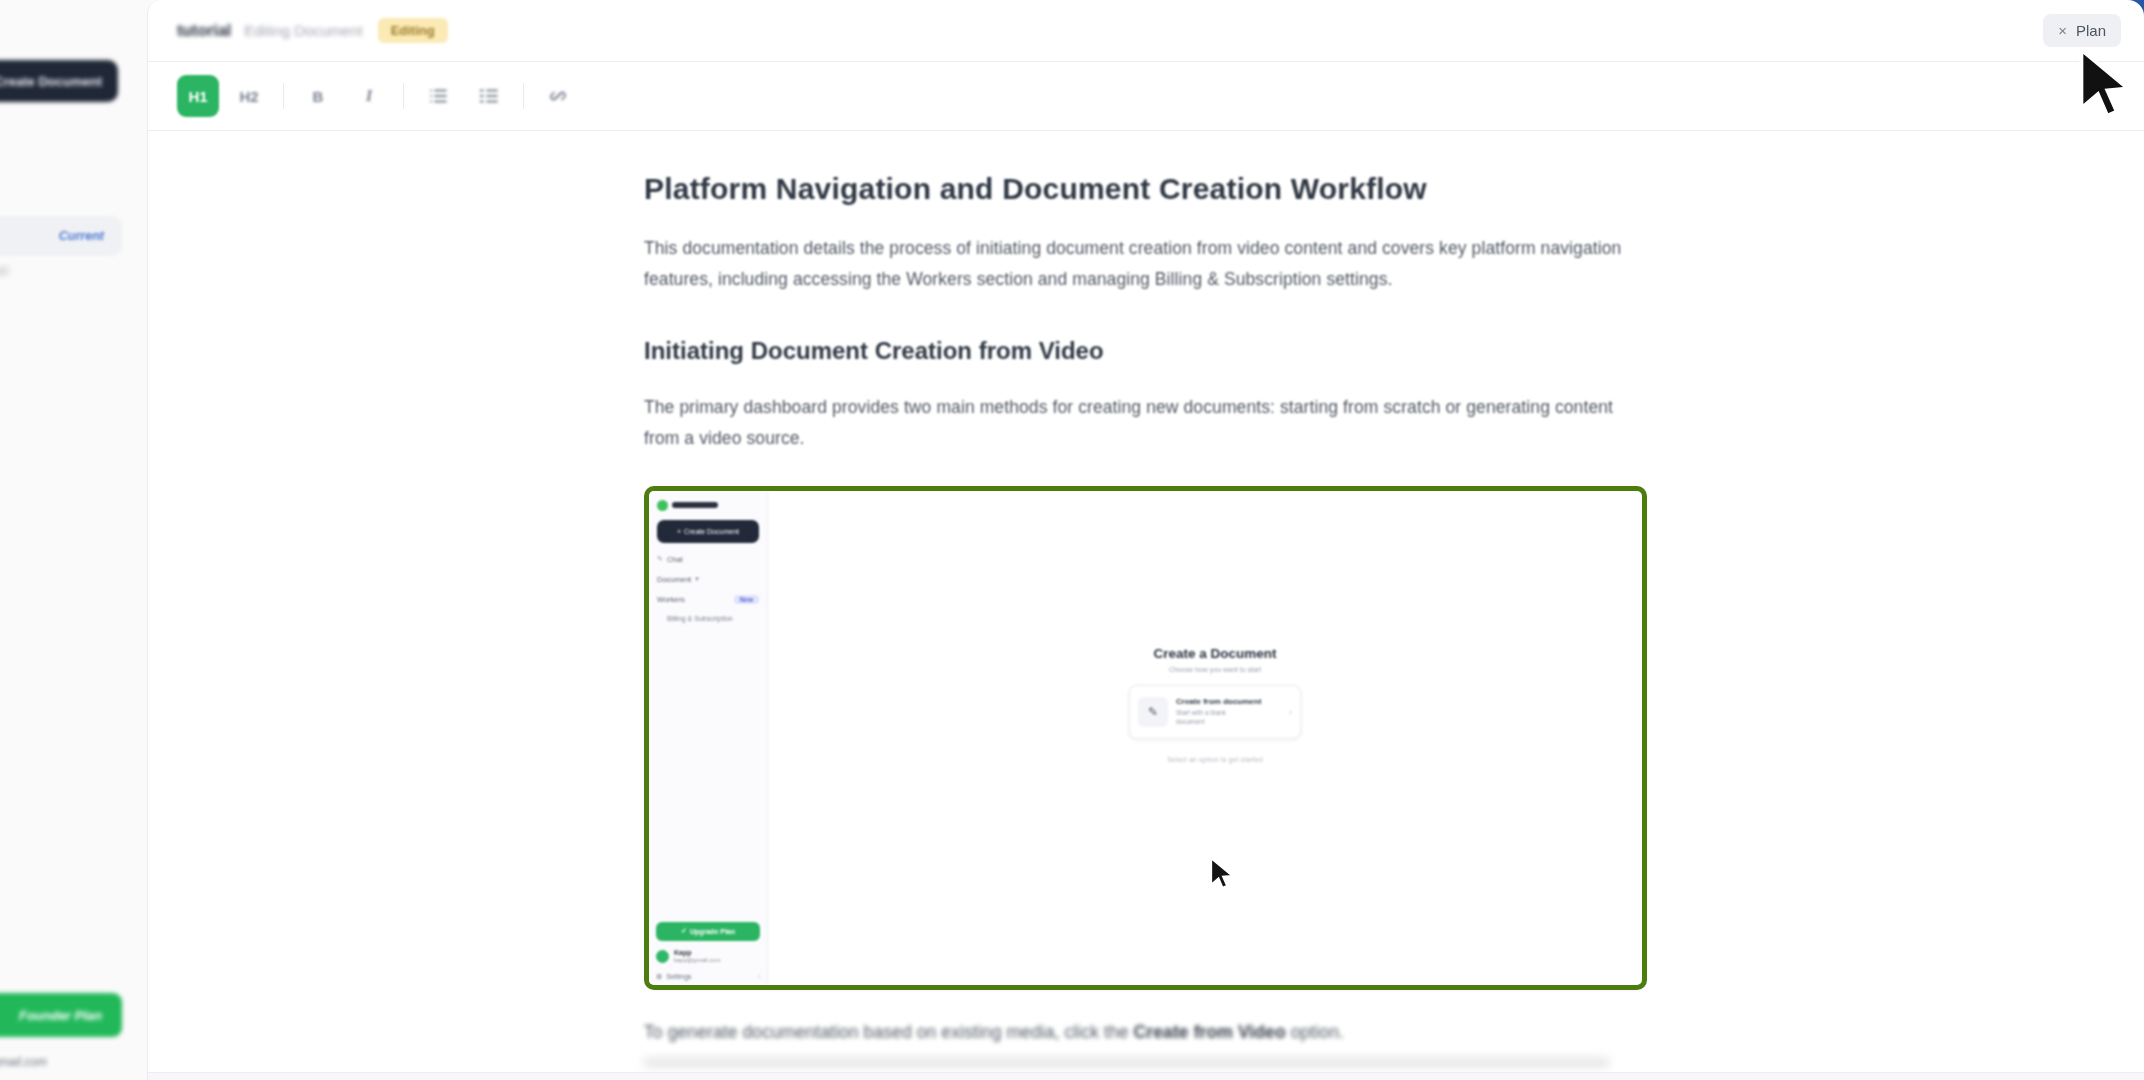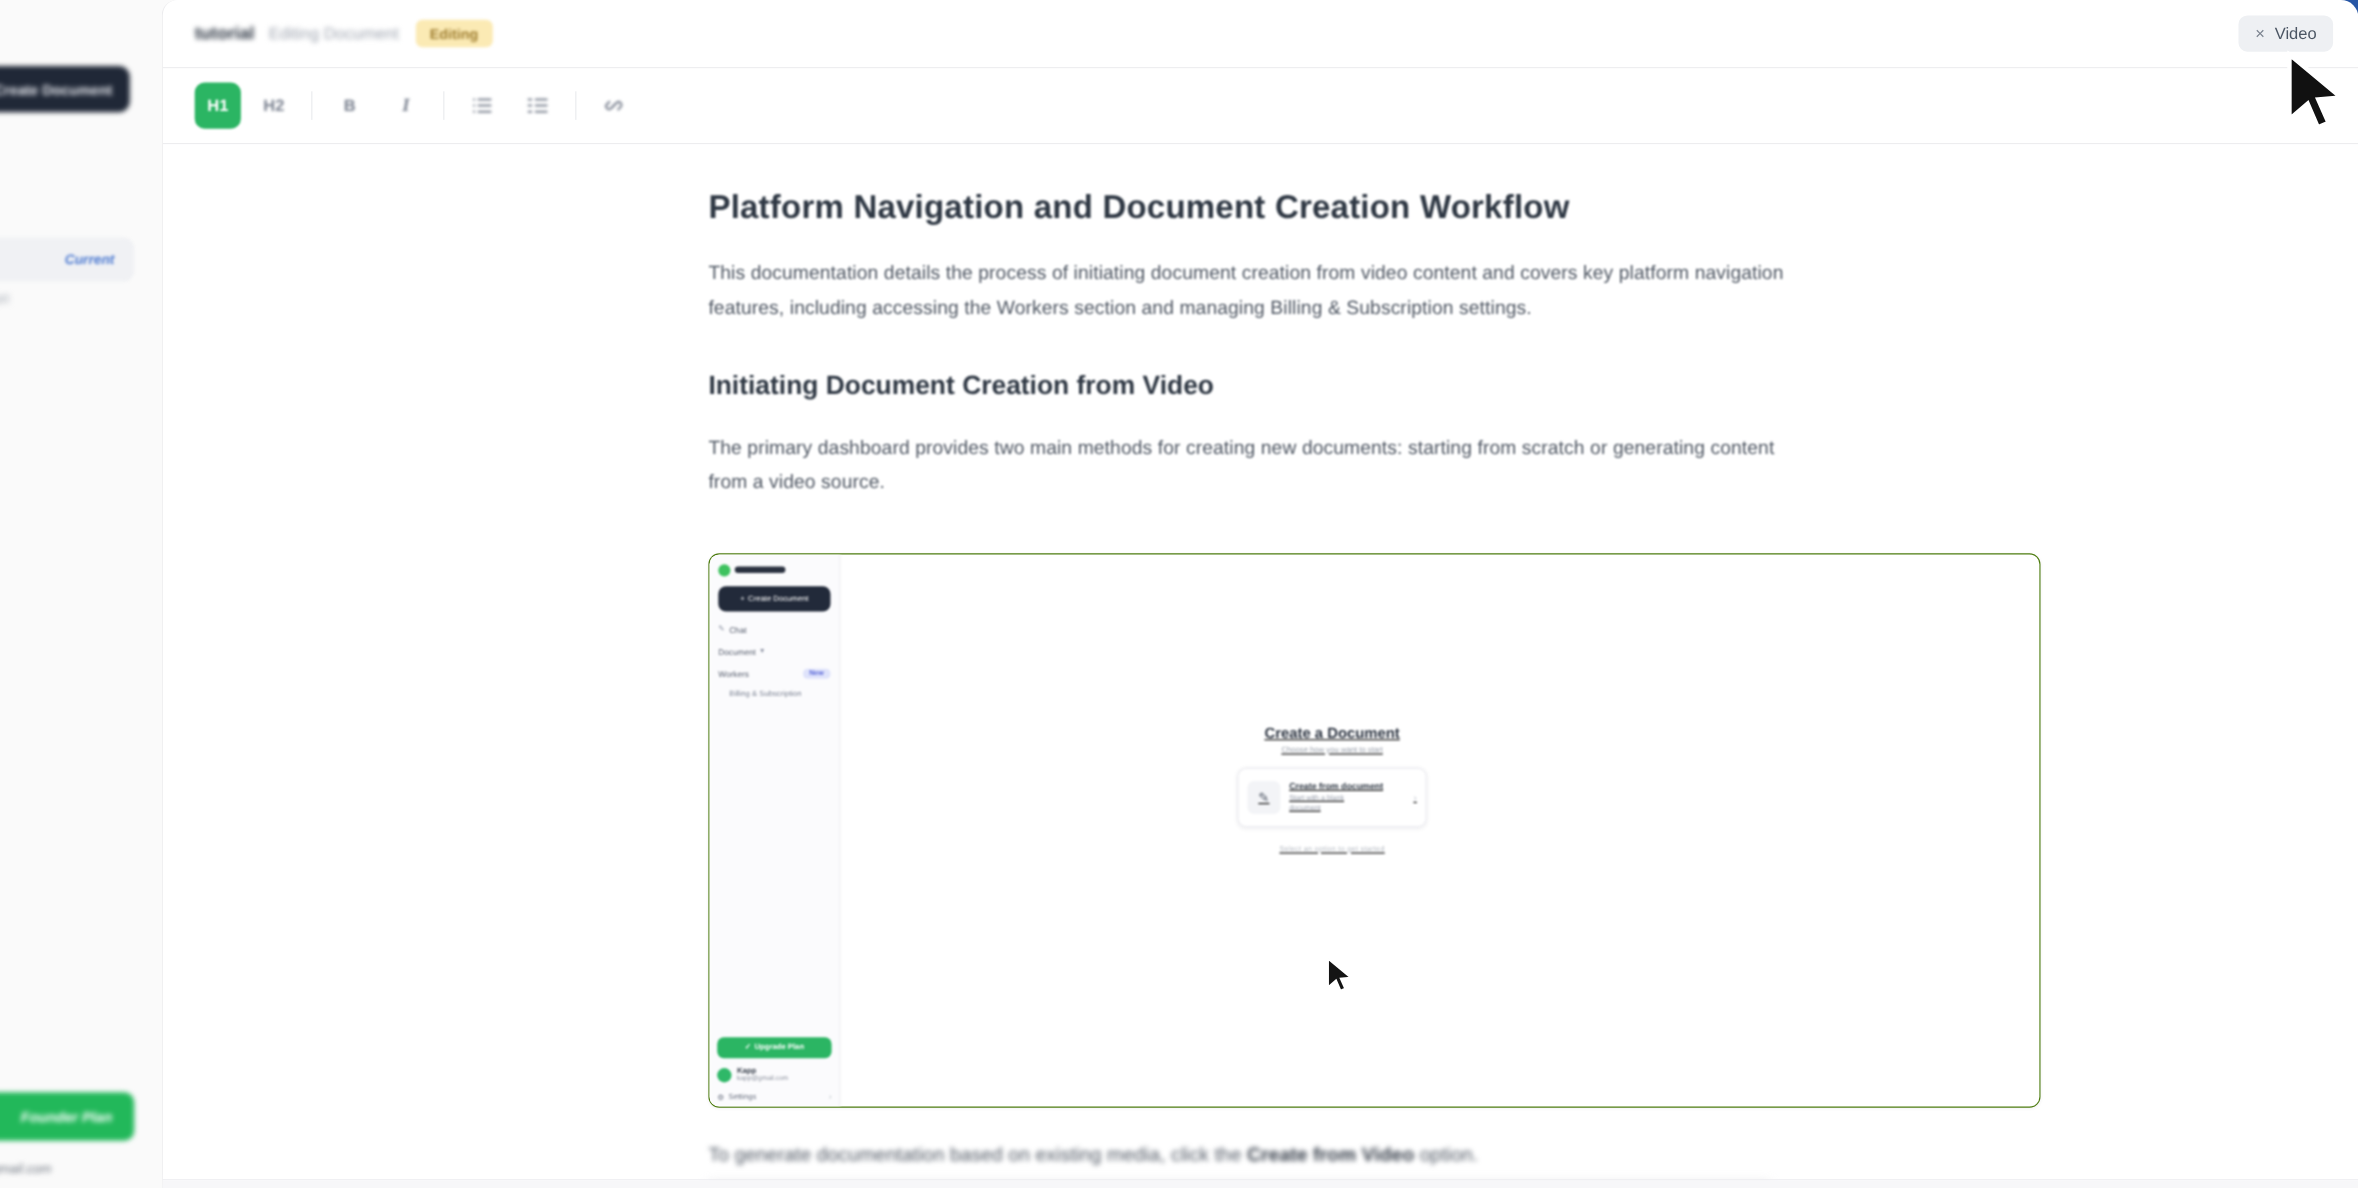--- a/index.html
+++ b/index.html
@@ -53,22 +53,22 @@
 
   
   .content{position:absolute;left:496px;top:131px;width:1005px;}
   .doc-title{margin:41px 0 0 0;font-size:30px;font-weight:800;color:#2f3844;letter-spacing:.2px;}
   .doc-p{margin:27px 0 0 0;font-size:17.5px;line-height:1.78;color:#4f5763;letter-spacing:.1px;}
   .doc-h2{margin:42px 0 0 0;font-size:24px;font-weight:800;color:#2f3844;}
   .closing b{color:#333b47;}
   .bottom-smear{margin-top:10px;height:9px;width:96%;background:#c9c9cd;opacity:.5;filter:blur(5px);}
 
   
-  .figure{position:relative;margin-top:48px;width:1211px;height:504px;background:#fff;
-    border:1px solid #4d7c0f;border-radius:10px;box-shadow:0 1px 3px rgba(20,24,40,.05);overflow:hidden;}
+  .figure{position:relative;margin-top:31px;width:1003px;height:504px;background:#fff;
+    border:5px solid #4d7c0f;border-radius:10px;box-shadow:0 1px 3px rgba(20,24,40,.05);overflow:hidden;}
   .fig-inner{position:absolute;inset:0;filter:blur(0.9px);}
   .fig-sidebar{position:absolute;left:0;top:0;width:119px;height:100%;background:#fbfbfd;
     border-right:1px solid #ededf1;padding:9px 8px;}
   .logo-row{display:flex;align-items:center;gap:4px;}
   .logo-dot{width:11px;height:11px;border-radius:50%;background:#3ec25f;}
   .logo-bar{width:46px;height:6px;border-radius:3px;background:#2a3140;}
   .fig-create-btn{margin-top:9px;width:100%;height:23px;background:#222a3a;border:none;border-radius:7px;
     color:#fff;font-size:7px;display:flex;align-items:center;justify-content:center;gap:3px;cursor:pointer;}
   .fig-nav{margin-top:12px;}
   .fig-item{display:flex;align-items:center;gap:4px;font-size:7.5px;color:#5a6170;margin-top:11px;cursor:pointer;}
@@ -80,21 +80,21 @@
   .fig-upgrade{width:100%;height:19px;background:#2bb563;border:none;border-radius:6px;color:#fff;
     font-size:7px;font-weight:700;display:flex;align-items:center;justify-content:center;gap:3px;cursor:pointer;}
   .fig-user{display:flex;align-items:center;gap:5px;margin-top:7px;}
   .fig-avatar{width:13px;height:13px;border-radius:50%;background:#2fb868;flex:none;}
   .fig-user .fn{font-size:7px;font-weight:700;color:#333b47;line-height:1.3;}
   .fig-user .fe{font-size:6px;color:#8b919d;line-height:1.3;}
   .fig-settings{display:flex;align-items:center;gap:4px;font-size:7px;color:#6a7180;margin-top:8px;cursor:pointer;}
   .fig-settings .chev{margin-left:auto;color:#b5bac2;}
 
   
-  .fig-modal{position:absolute;left:480px;top:155px;width:172px;text-align:center;text-decoration:underline;}
+  .fig-modal{position:absolute;left:480px;top:155px;width:172px;text-align:center;}
   .fm-title{font-size:13.5px;font-weight:800;color:#2b3340;}
   .fm-sub{font-size:7px;color:#9aa0ab;margin-top:5px;}
   .fm-card{margin-top:12px;width:100%;height:54px;background:#fff;border:1px solid #ececf1;border-radius:8px;
     box-shadow:0 1px 4px rgba(25,30,50,.07);display:flex;align-items:center;gap:8px;padding:8px;cursor:pointer;text-align:left;}
   .fm-icon{width:30px;height:30px;background:#f3f4f7;border-radius:6px;display:flex;align-items:center;
     justify-content:center;font-size:12px;color:#4a5260;flex:none;}
   .fm-card .t{font-size:8px;font-weight:800;color:#2f3844;}
   .fm-card .d{font-size:6.5px;color:#969caa;margin-top:2px;line-height:1.4;width:72px;}
   .fm-card .chev{margin-left:auto;color:#c0c4cc;font-size:9px;}
   .fm-footer{font-size:6.5px;color:#b3b8c0;margin-top:17px;letter-spacing:.3px;}
@@ -126,21 +126,21 @@
   <div class="blue-corner"></div>
 
   <div class="panel">
 
     <div class="titlebar">
       <span class="doc-name b2">tutorial</span>
       <span class="mode-text b2">Editing Document</span>
       <span class="status-badge b15">Editing</span>
       <button class="close-btn">
         <span class="x">×</span>
-        <span>Video</span>
+        <span>Plan</span>
       </button>
     </div>
 
     <div class="toolbar">
       <button class="tb-btn active b1">H1</button>
       <button class="tb-btn b15">H2</button>
       <div class="tb-sep"></div>
       <button class="tb-btn b15">B</button>
       <button class="tb-btn tb-italic b15">I</button>
       <div class="tb-sep"></div>

